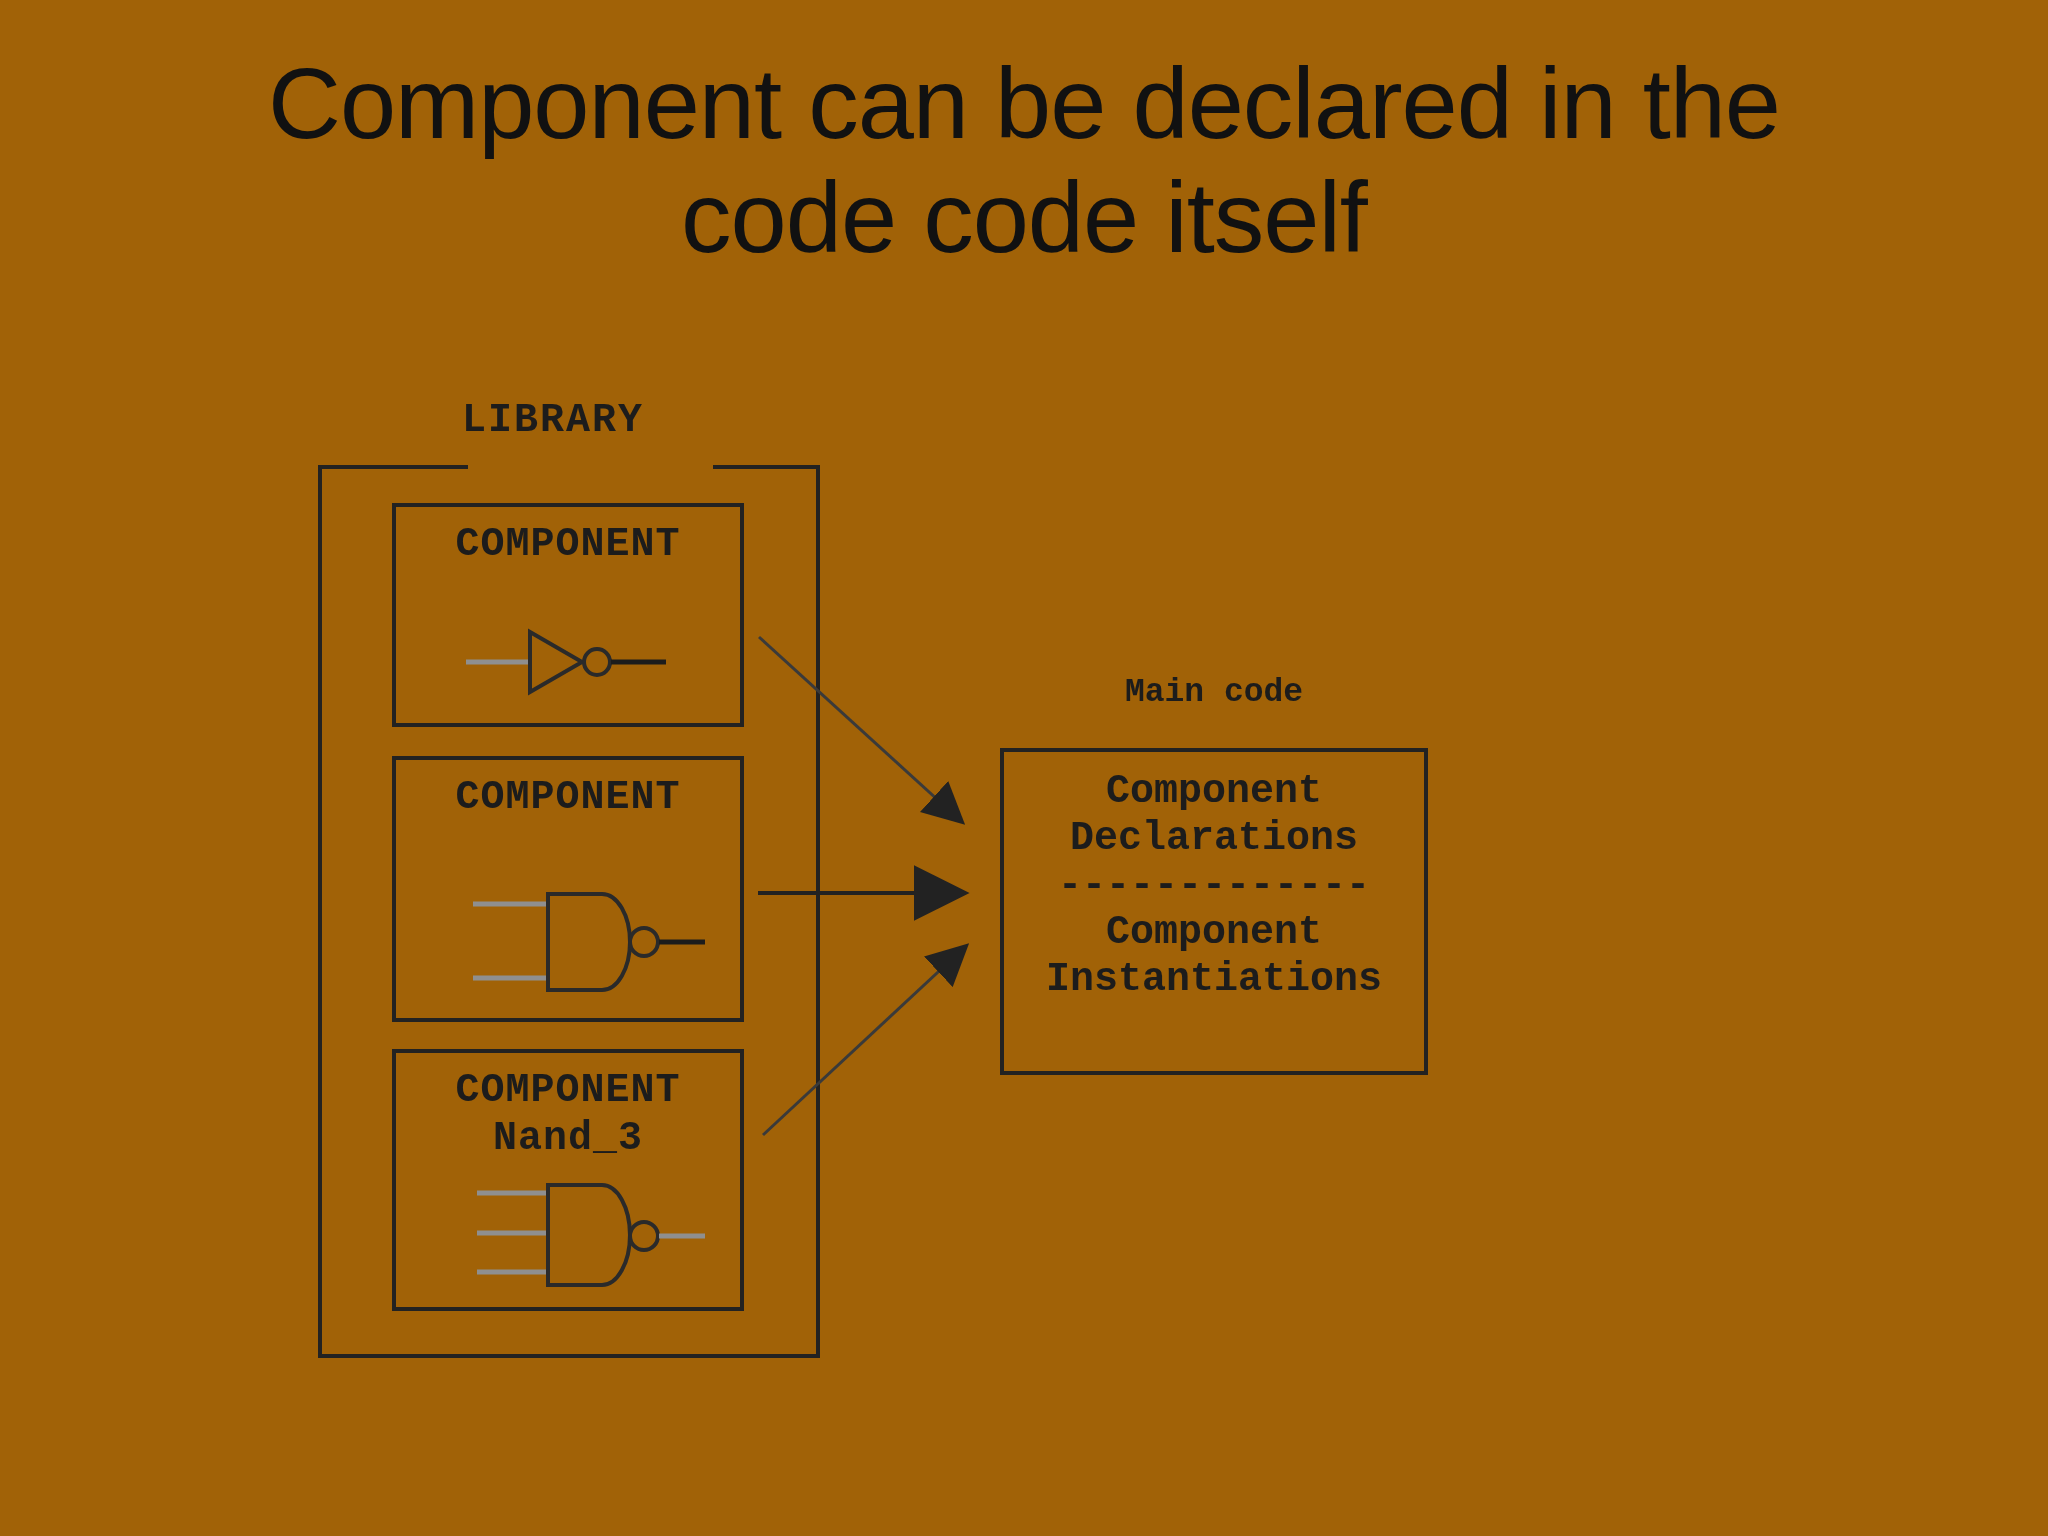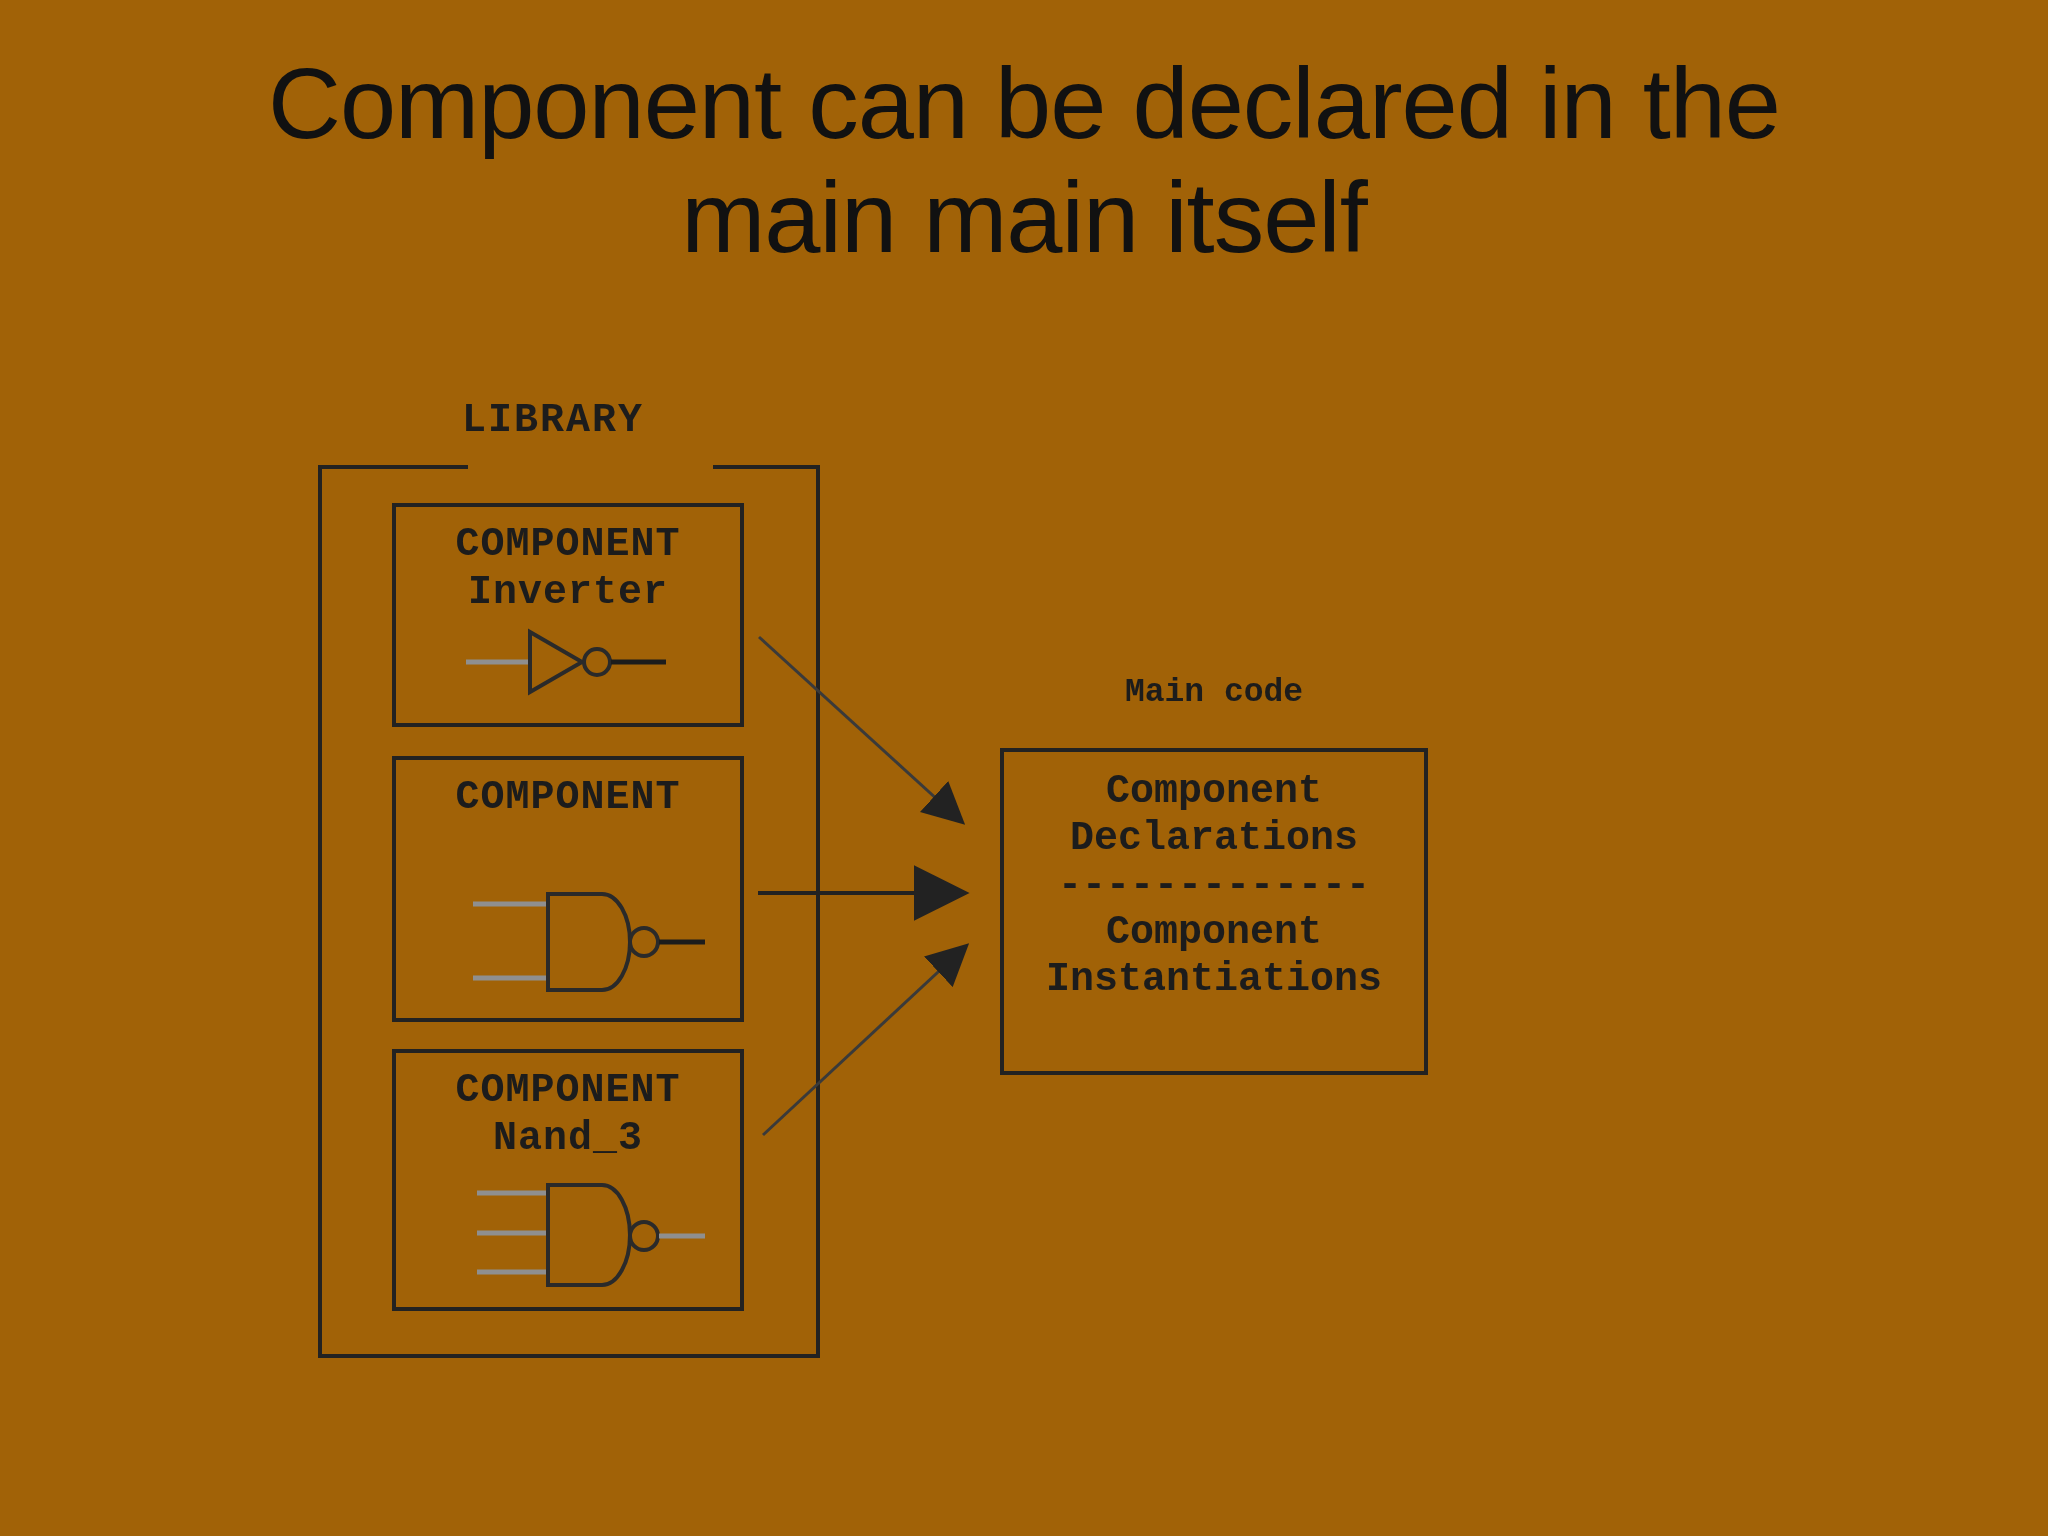--- a/index.html
+++ b/index.html
@@ -89,31 +89,30 @@
     pointer-events: none;
   }
 </style>
 </head>
 <body>
 
 <div class="slide">
 
   <div class="title">
     <div>Component can be declared in the</div>
-    <div>main main itself</div>
+    <div>code code itself</div>
   </div>
 
   <div class="library-box"></div>
   <div class="lib-top-seg left"></div>
   <div class="lib-top-seg right"></div>
   <div class="library-label mono">LIBRARY</div>
 
   <div class="comp-box box-inverter">
     <div class="heading mono">COMPONENT</div>
-    <div class="name mono">Inverter</div>
   </div>
   <svg class="gate gate-inverter" width="212" height="88" viewBox="0 0 212 88">
     <line x1="8" y1="44" x2="72" y2="44" stroke="#8f8f8f" stroke-width="5"></line>
     <path d="M72,14 L72,74 L124,44 Z" fill="none" stroke="#2a2a2a" stroke-width="4"></path>
     <circle cx="139" cy="44" r="13" fill="none" stroke="#2a2a2a" stroke-width="4"></circle>
     <line x1="153" y1="44" x2="208" y2="44" stroke="#1c1c1c" stroke-width="5"></line>
   </svg>
 
   <div class="comp-box box-nand2">
     <div class="heading mono">COMPONENT</div>

